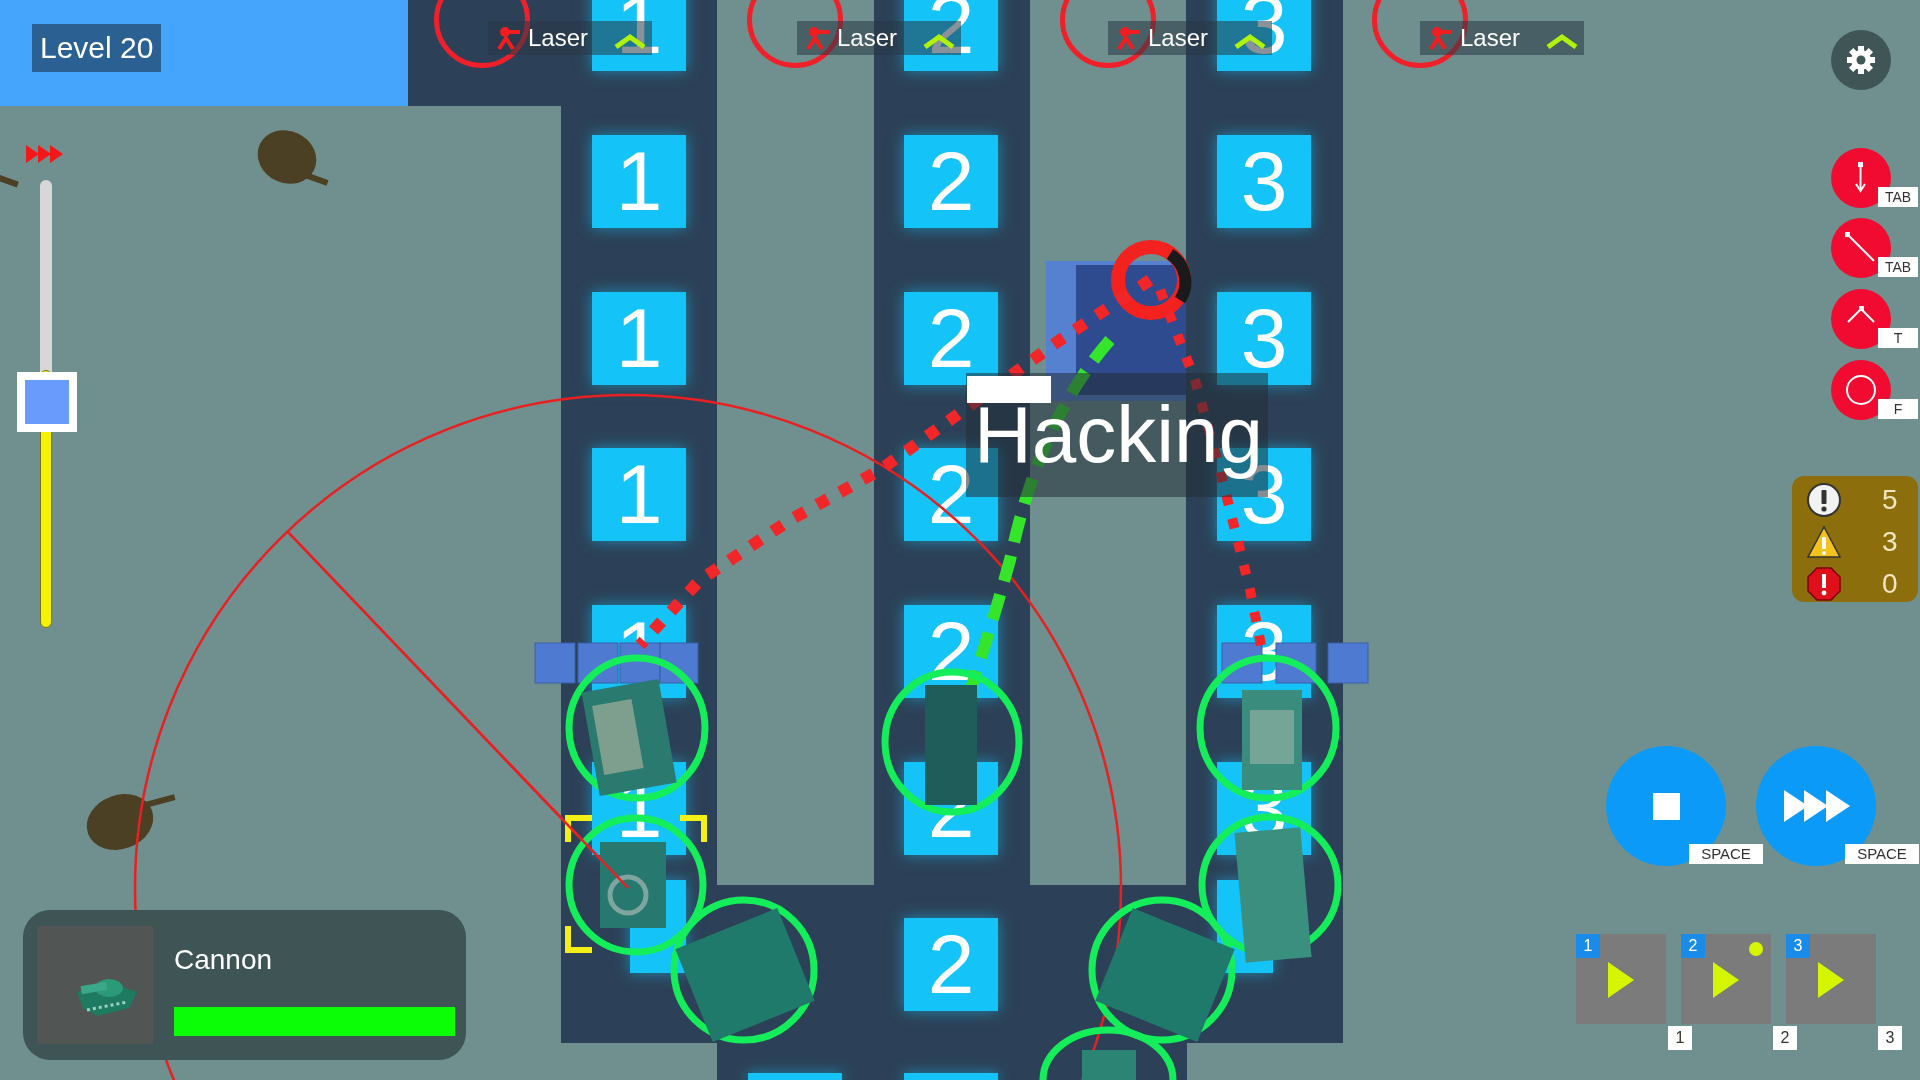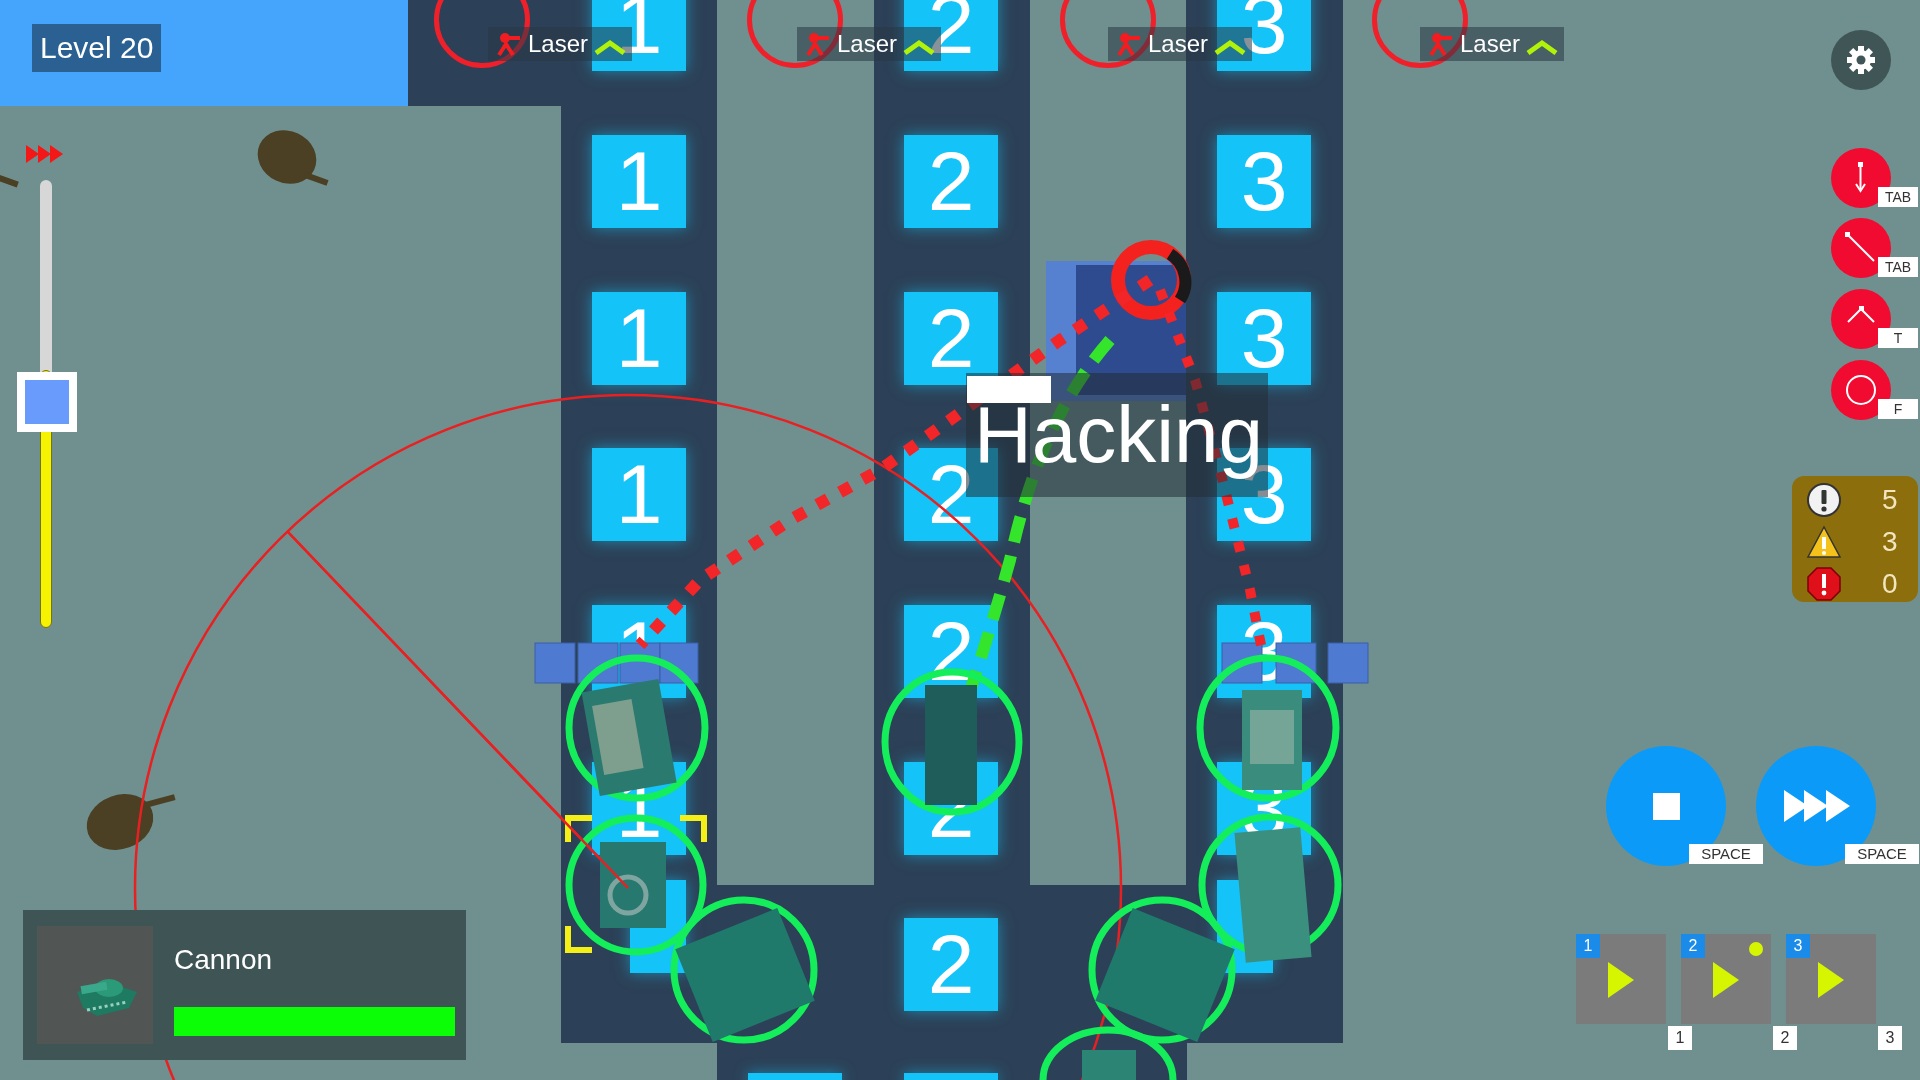--- a/index.html
+++ b/index.html
@@ -14,22 +14,22 @@
   .tile { position: absolute; width: 94px; height: 93px; background: #14c3f7;
           color: #fff; font-size: 84px; font-weight: 400; text-align: center; line-height: 93px;
           box-shadow: 0 0 14px rgba(20,195,247,0.55); }
 
   
   #level-panel { position: absolute; left: 0; top: 0; width: 408px; height: 106px; background: #45a4fb; }
   #level-label { position: absolute; left: 32px; top: 24px; height: 48px; padding: 0 8px;
                  background: #2a6192; color: #fff; font-size: 30px; line-height: 48px; }
 
   
-  .laser-tag { position: absolute; top: 27px; height: 34px; background: rgba(40,55,70,0.55);
-               color: #fff; font-size: 24px; line-height: 34px; padding-left: 40px; padding-right: 44px; }
+  .laser-tag { position: absolute; top: 21px; height: 34px; background: rgba(40,55,70,0.55);
+               color: #fff; font-size: 24px; line-height: 34px; padding-left: 40px; padding-right: 64px; }
   .laser-tag .runner { position: absolute; left: 8px; top: 4px; width: 26px; height: 26px; }
   .laser-tag .chev { position: absolute; right: 6px; top: 12px; width: 32px; height: 16px; }
   .laser-ring { position: absolute; top: -28px; width: 96px; height: 96px; border: 5px solid #f0202a; border-radius: 50%; }
 
   
   #settings-button { position: absolute; left: 1831px; top: 30px; width: 60px; height: 60px; border-radius: 50%;
                      background: #3f5556; display: flex; align-items: center; justify-content: center; cursor: pointer; }
 
   
   .tool { position: absolute; left: 1831px; width: 60px; height: 60px; border-radius: 50%; background: #f20b30; cursor: pointer; }
@@ -45,21 +45,21 @@
   .big-btn { position: absolute; width: 120px; height: 120px; border-radius: 50%; background: #0c9af8; cursor: pointer; }
 
   
   .slot { position: absolute; top: 934px; width: 90px; height: 90px; background: #7b7b7b; cursor: pointer; }
   .slot .num { position: absolute; left: 0; top: 0; width: 24px; height: 24px; background: #1a8be8; color: #fff;
                font-size: 16px; line-height: 24px; text-align: center; }
   .slot .key { position: absolute; right: -26px; bottom: -26px; width: 24px; height: 24px; background: #fff; color: #333;
                font-size: 16px; line-height: 24px; text-align: center; }
 
   
-  #unit-panel { position: absolute; left: 23px; top: 910px; width: 443px; height: 150px; background: #3e5455; }
+  #unit-panel { position: absolute; left: 23px; top: 910px; width: 443px; height: 150px; background: #3e5455; border-radius: 27px; }
   #unit-thumb { position: absolute; left: 14px; top: 16px; width: 116px; height: 118px; background: #515553; }
   #unit-name { position: absolute; left: 151px; top: 34px; color: #fff; font-size: 28px; }
   #unit-health { position: absolute; left: 151px; top: 97px; width: 281px; height: 29px; background: #0e2a1a; }
   #unit-health-fill { height: 100%; background: #0cfe07; }
 
   
   #speed-slider { position: absolute; left: 40px; top: 180px; width: 12px; height: 448px; }
   #speed-track-top { position: absolute; left: 0; top: 0; width: 12px; height: 200px; background: #d7d7d7; border-radius: 6px; }
   #speed-track-bottom { position: absolute; left: 0; top: 190px; width: 12px; height: 258px; background: #f6f302; border-radius: 6px; border: 1px solid #77731a; }
   #speed-handle { position: absolute; left: 17px; top: 372px; width: 60px; height: 60px; background: #fff; cursor: grab; }

